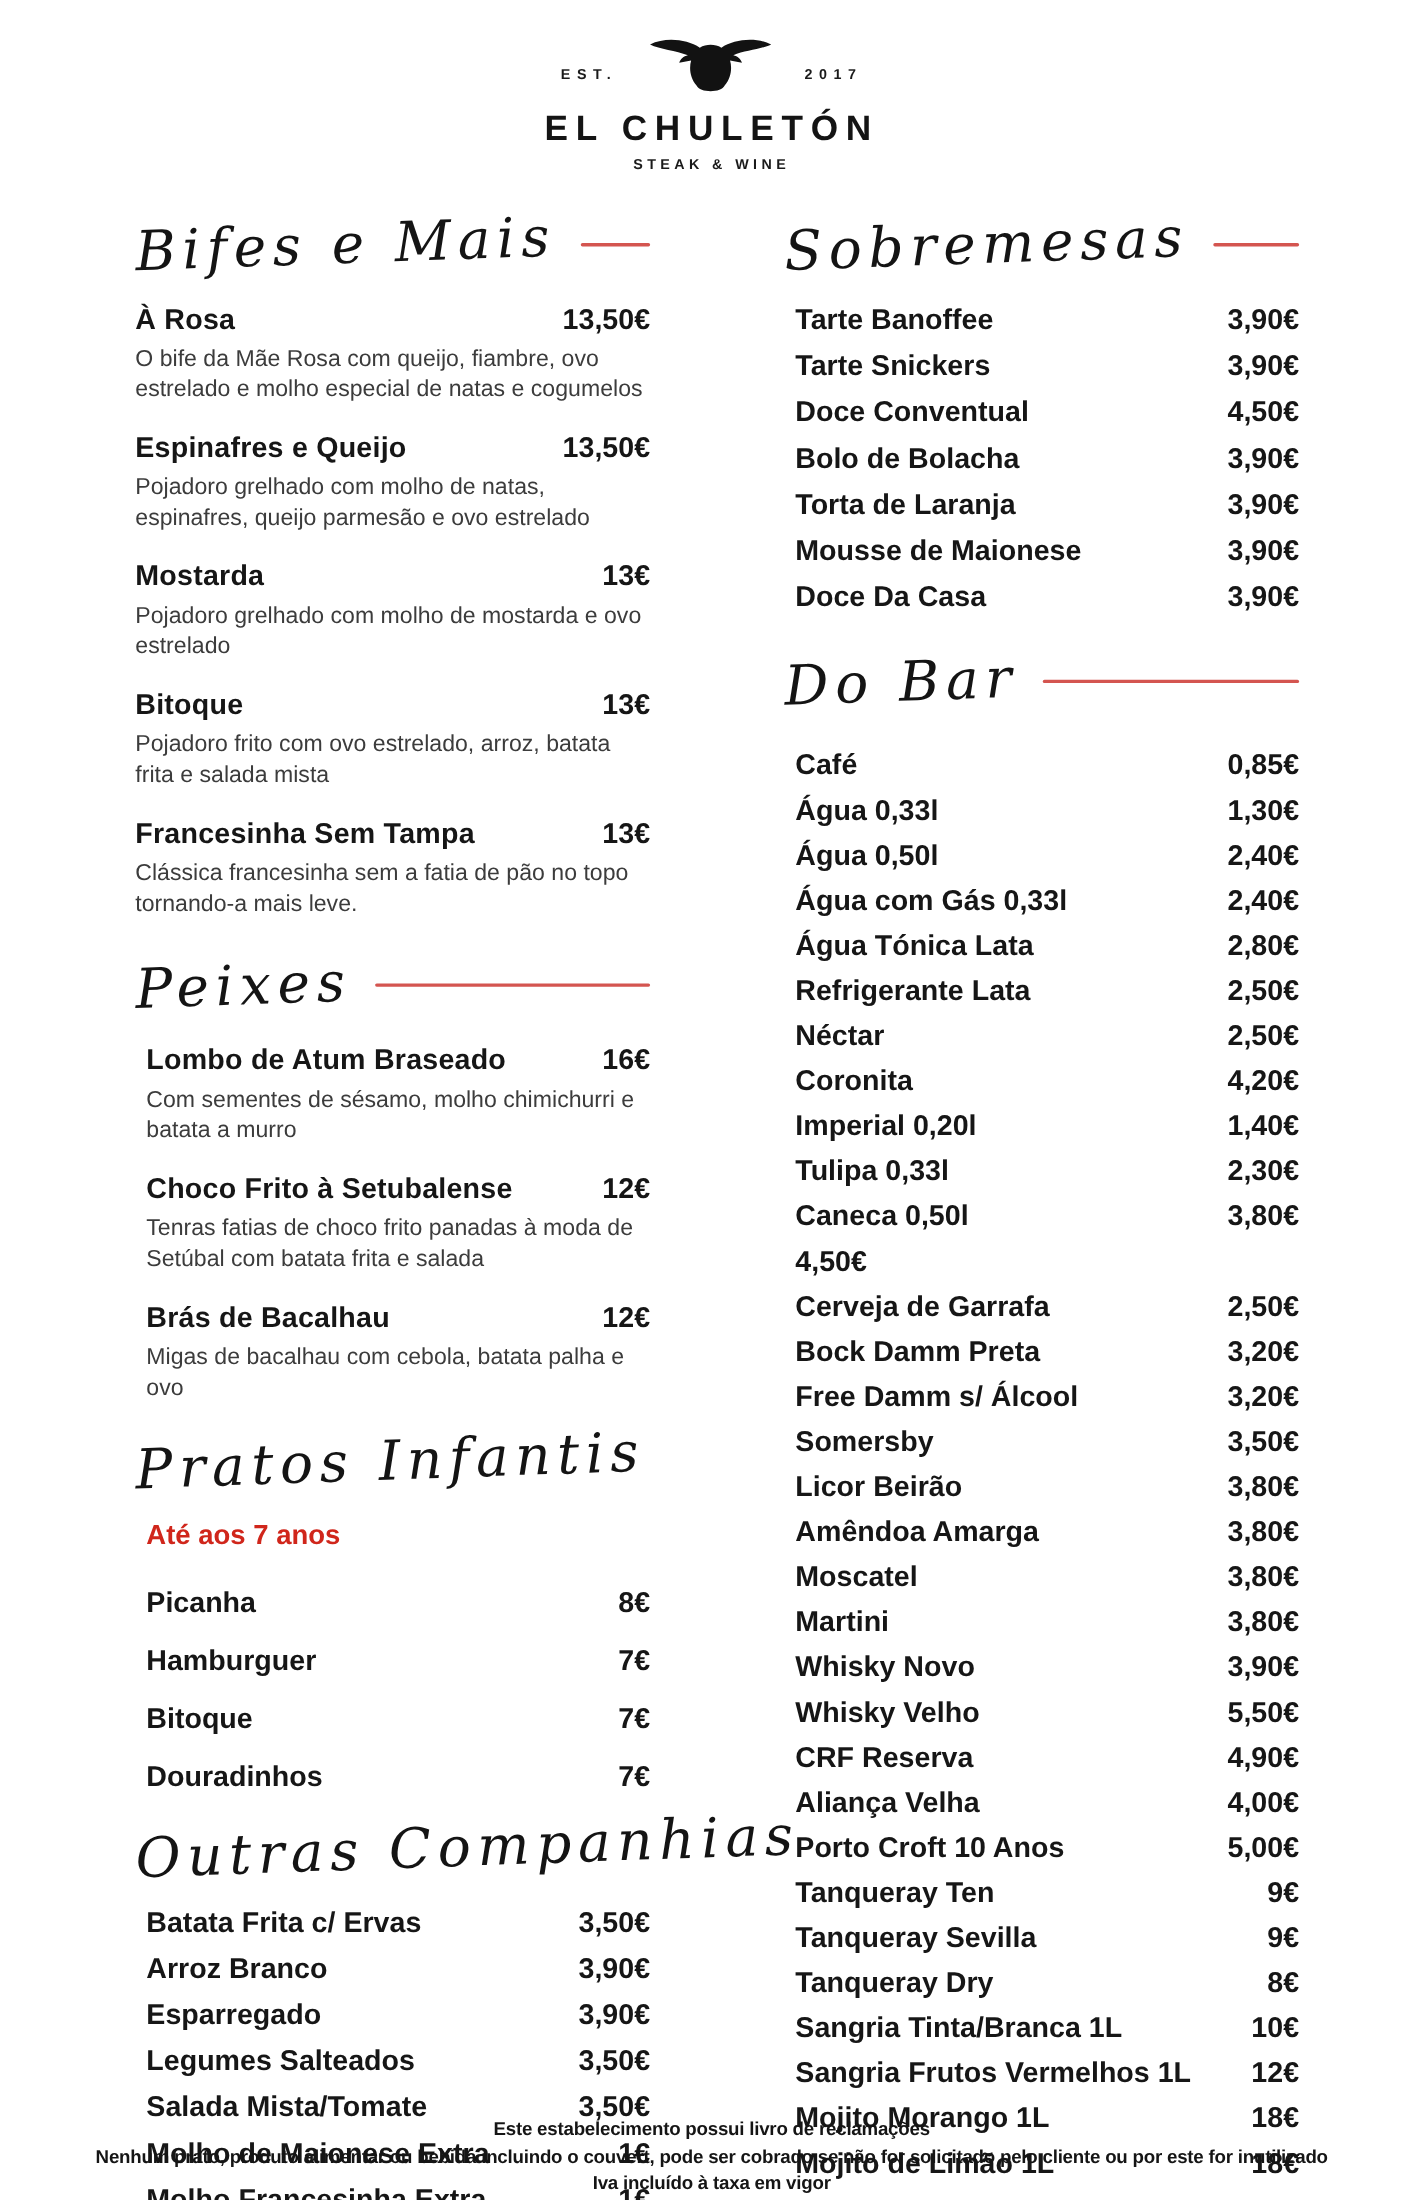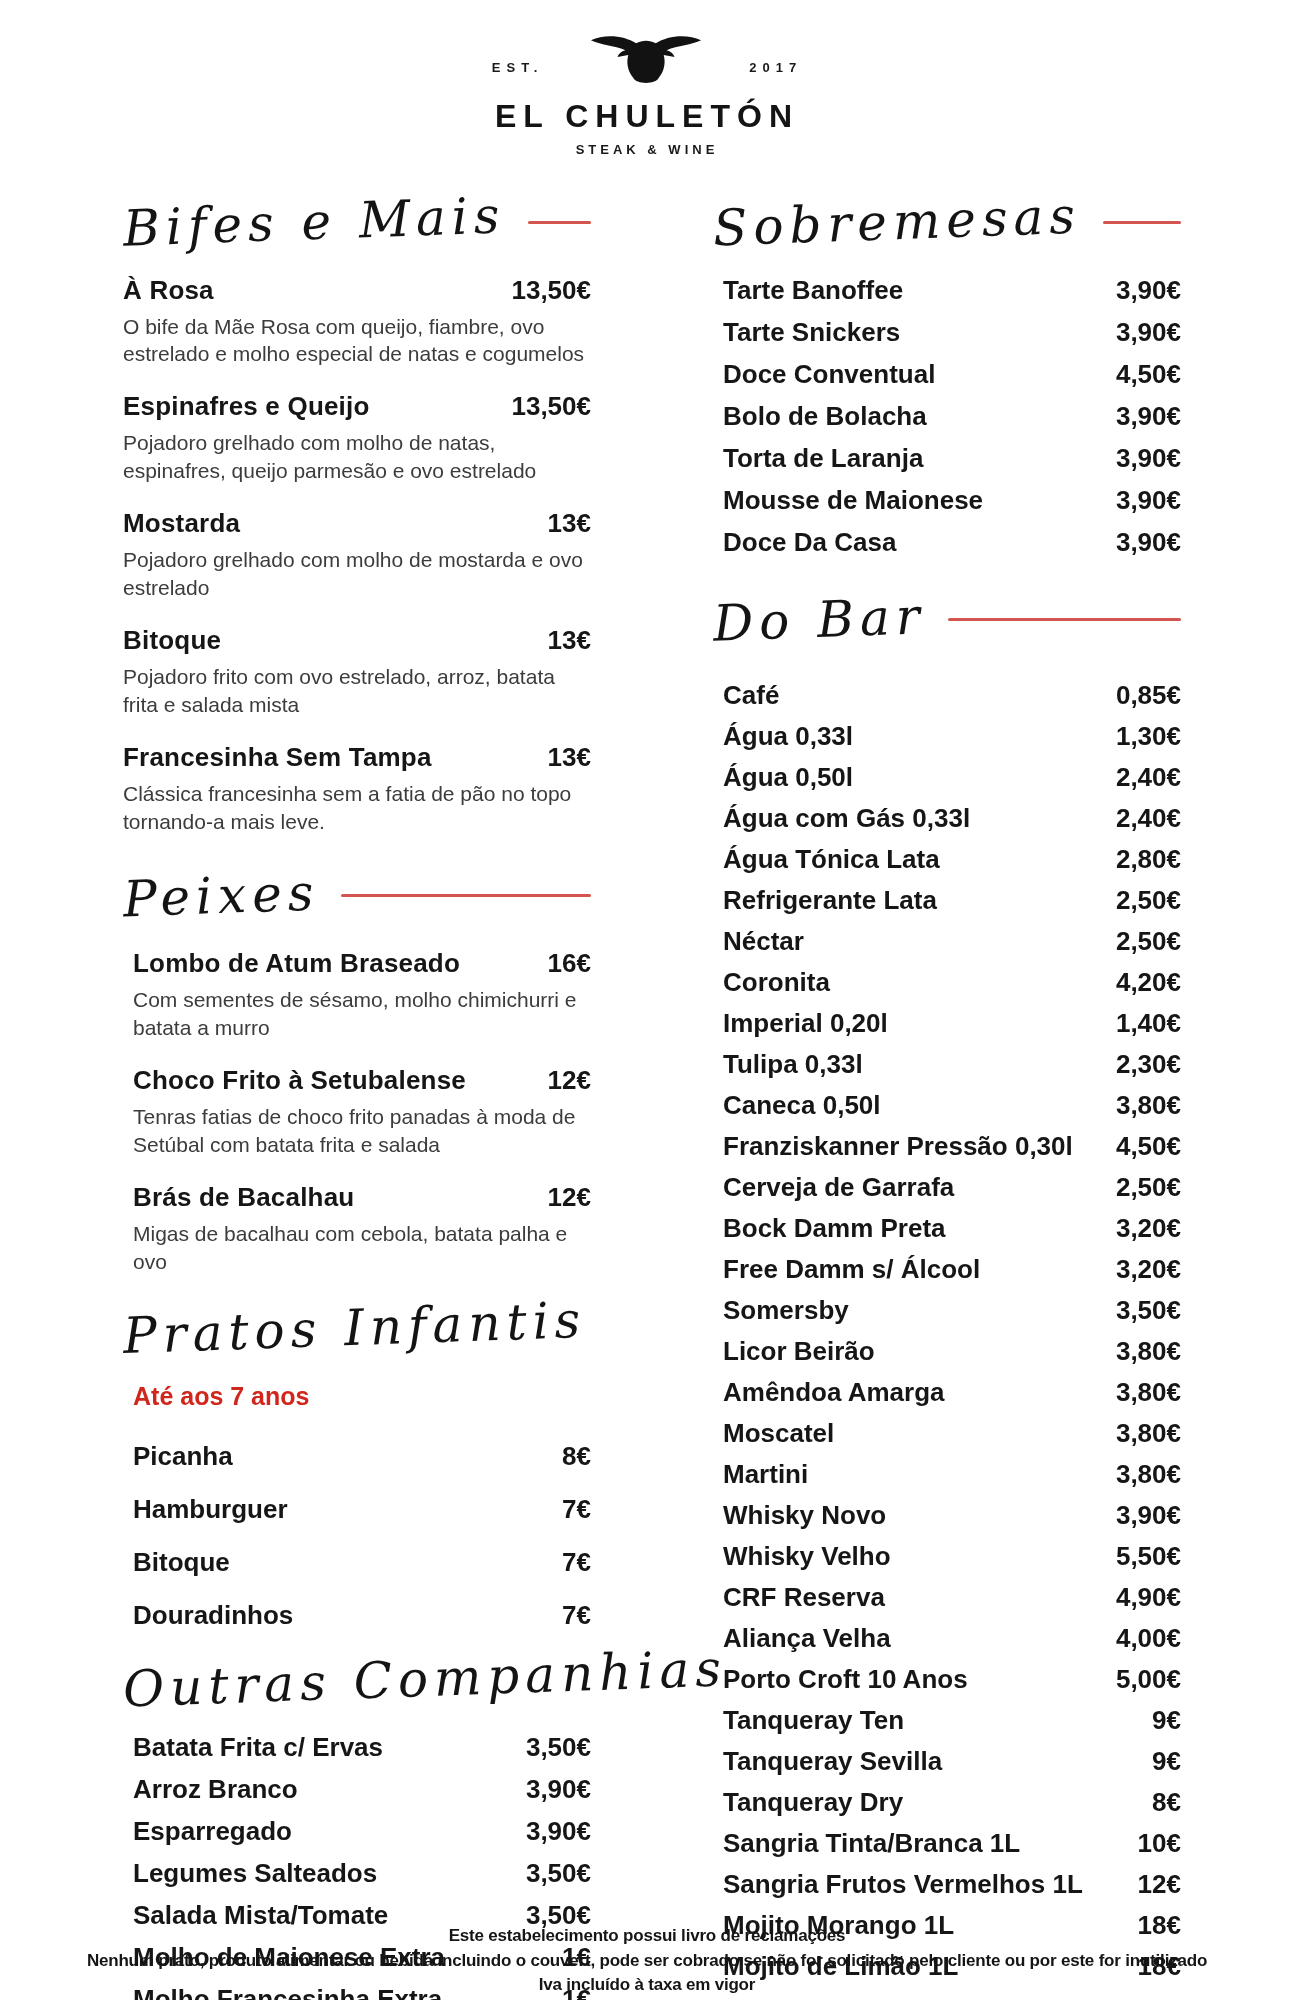--- a/index.html
+++ b/index.html
@@ -7,21 +7,21 @@
   body {
     position:relative;
     width:1294px; height:2000px;
     font-family:"Liberation Sans", sans-serif;
     color:#111;
     overflow:hidden;
   }
 
   
   .logo { position:absolute; top:30px; left:0; width:100%; text-align:center; }
-  .logo-top { display:flex; align-items:center; justify-content:center; gap:44px; }
+  .logo-top { display:flex; align-items:center; justify-content:center; gap:26px; }
   .est, .year {
     font-size:13px; font-weight:bold; letter-spacing:6px; color:#1a1a1a;
     position:relative; top:6px;
   }
   .bull svg { display:block; }
   .brand-name {
     margin-top:6px; font-size:32px; font-weight:bold; letter-spacing:7px; color:#141414;
   }
   .brand-tagline {
     margin-top:7px; font-size:13px; font-weight:bold; letter-spacing:4px; color:#1a1a1a;
@@ -350,21 +350,20 @@
         <span class="row-name">Tulipa 0,33l</span>
         <span class="row-price">2,30€</span>
       </div>
 
       <div class="row">
         <span class="row-name">Caneca 0,50l</span>
         <span class="row-price">3,80€</span>
       </div>
 
       <div class="row">
-        <span class="row-name">Franziskanner Pressão 0,30l</span>
         <span class="row-price">4,50€</span>
       </div>
 
       <div class="row">
         <span class="row-name">Cerveja de Garrafa</span>
         <span class="row-price">2,50€</span>
       </div>
 
       <div class="row">
         <span class="row-name">Bock Damm Preta</span>

